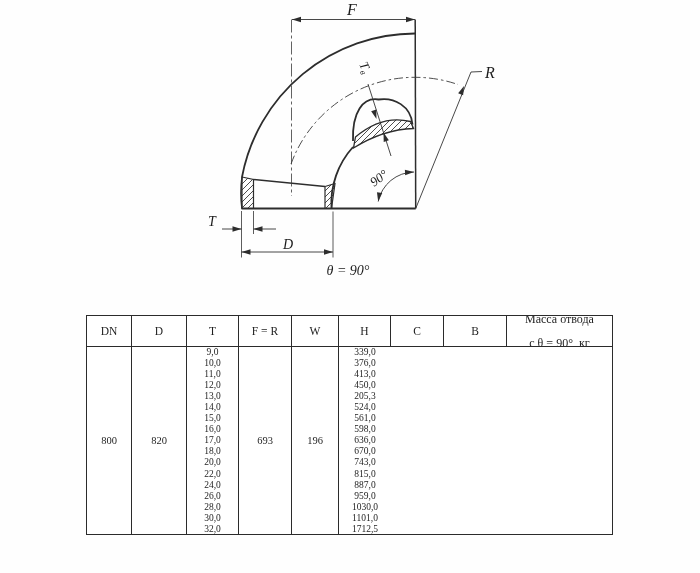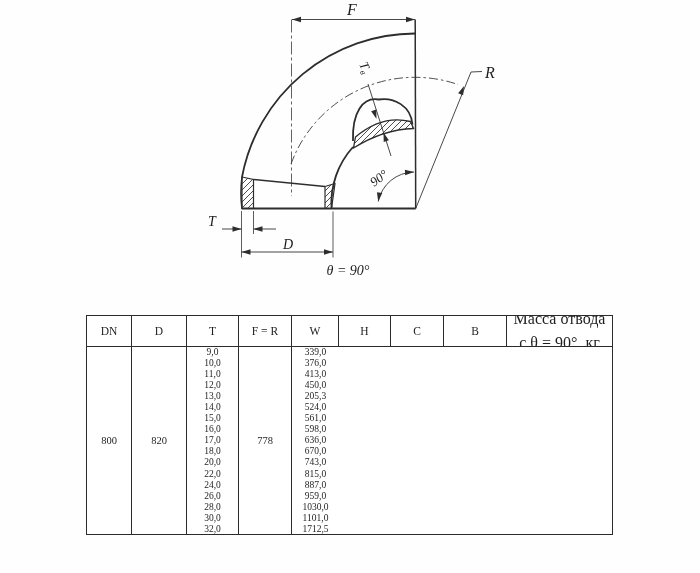--- a/index.html
+++ b/index.html
@@ -9,21 +9,21 @@
   
   .tbl{position:absolute;left:86px;top:315px;width:525px;height:218px;
        border:1.6px solid #2b2b2b;display:flex;flex-direction:column;background:#fff;}
   .thead,.tbody{display:grid;grid-template-columns:45px 55px 52px 53px 47px 52px 53px 63px 1fr;}
   .thead{height:30px;border-bottom:1px solid #2b2b2b;}
   .tbody{flex:1;}
   .th,.td{border-right:1px solid #2b2b2b;display:flex;align-items:center;justify-content:center;
           overflow:hidden;}
   .th:last-child,.td:last-child{border-right:none;}
   .th{font-size:11.5px;}
-  .th.mass{flex-direction:column;line-height:12.5px;font-size:16px;text-align:right;gap:12px;}
+  .th.mass{flex-direction:column;line-height:12.5px;font-size:12px;text-align:right;gap:12px;}
   .td{font-size:10.5px;}
   .td.lines{flex-direction:column;justify-content:center;}
   .cell-line{height:11.05px;line-height:11.05px;font-size:9.5px;text-align:right;}
   
   text{font-family:"Liberation Serif", serif;font-style:italic;fill:#1c1c1c;}
 </style>
 </head>
 <body>
 
 <div class="stage">
@@ -116,21 +116,22 @@
           <div class="cell-line">17,0</div>
           <div class="cell-line">18,0</div>
           <div class="cell-line">20,0</div>
           <div class="cell-line">22,0</div>
           <div class="cell-line">24,0</div>
           <div class="cell-line">26,0</div>
           <div class="cell-line">28,0</div>
           <div class="cell-line">30,0</div>
           <div class="cell-line">32,0</div>
         </div>
-      <div class="td">778</div>
+      <div class="td">693</div>
+      <div class="td">196</div>
       <div class="td lines">
           <div class="cell-line">339,0</div>
           <div class="cell-line">376,0</div>
           <div class="cell-line">413,0</div>
           <div class="cell-line">450,0</div>
           <div class="cell-line">205,3</div>
           <div class="cell-line">524,0</div>
           <div class="cell-line">561,0</div>
           <div class="cell-line">598,0</div>
           <div class="cell-line">636,0</div>

